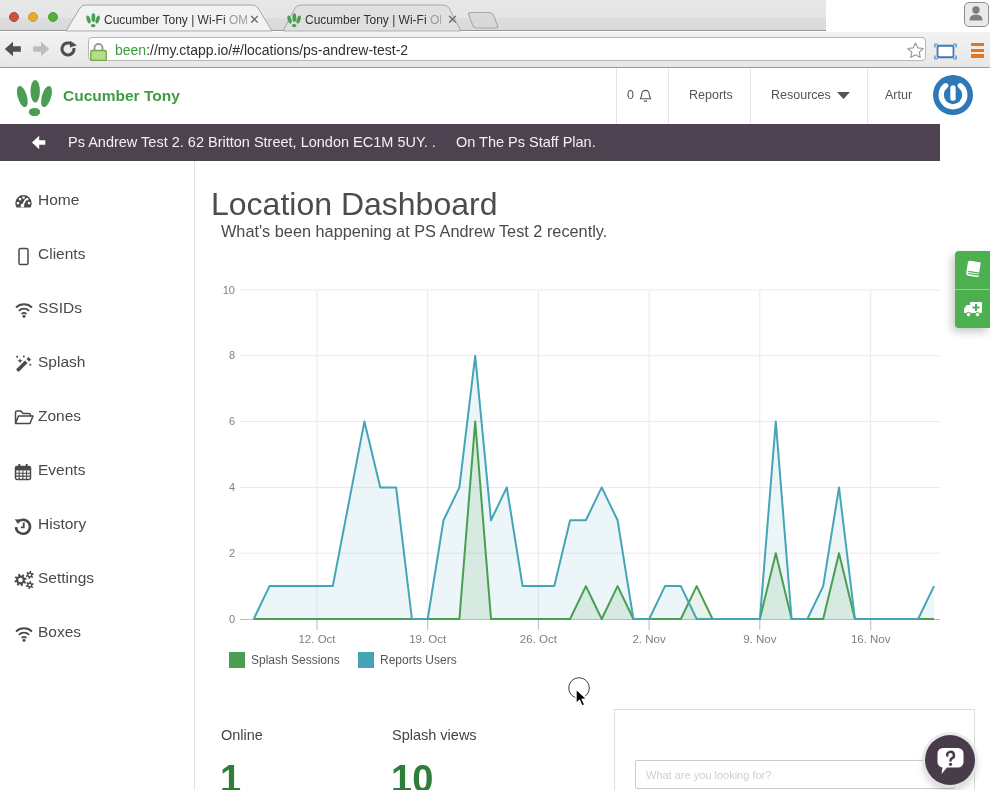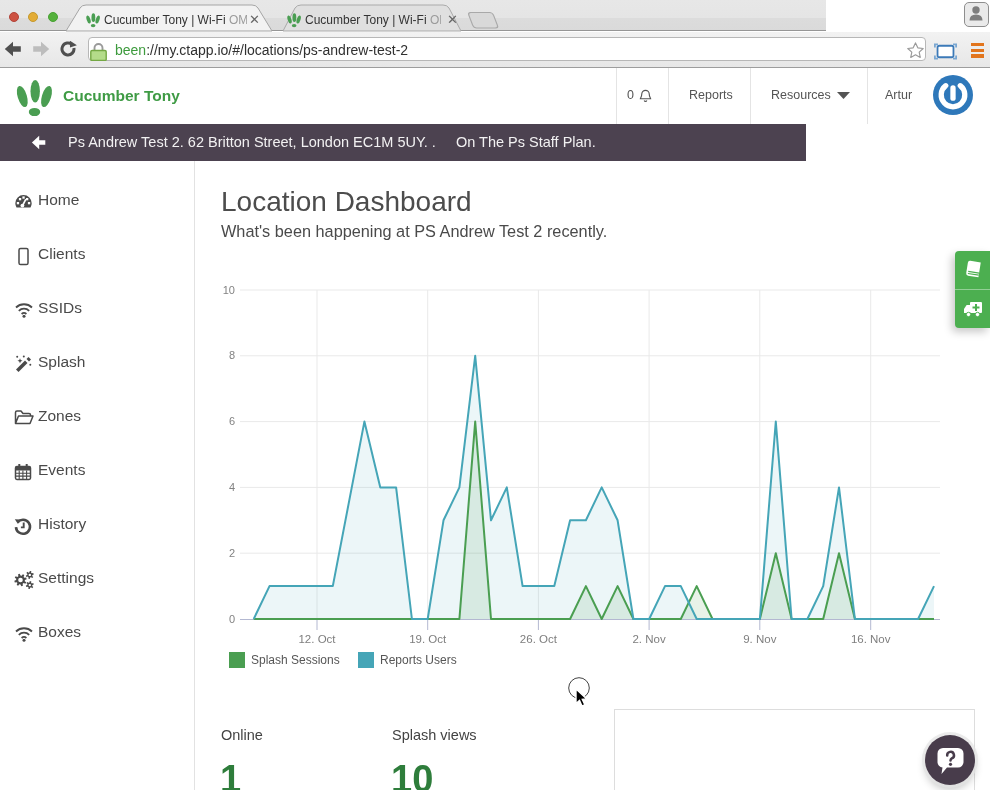--- a/index.html
+++ b/index.html
@@ -16,30 +16,30 @@
 #toolbar { position:absolute; left:0; top:32px; width:990px; height:36px; background:linear-gradient(#f2f2f2,#e7e7e7); border-bottom:1px solid #9d9d9d; }
 #omnibox { position:absolute; left:88px; top:5px; width:838px; height:24px; background:#fff; border:1px solid #b7b7b7; border-radius:4px; }
 #urltxt { position:absolute; left:26px; top:4px; font-size:14px; color:#303030; }
 #urltxt .grn { color:#3d9b3d; }
 
 #appheader { position:absolute; left:0; top:68px; width:990px; height:56px; background:#fff; }
 .sep { position:absolute; top:0; width:1px; height:56px; background:#e4e4e4; }
 .hmenu { position:absolute; top:20px; font-size:12.5px; color:#545454; }
 #brand { position:absolute; left:63px; top:19px; font-size:15.5px; font-weight:bold; color:#3f9b45; }
 
-#purple { position:absolute; left:0; top:124px; width:806px; height:37px; background:#4c4250; color:#f2f1f2; }
+#purple { position:absolute; left:0; top:124px; width:940px; height:37px; background:#4c4250; color:#f2f1f2; }
 #purple .t1 { position:absolute; left:68px; top:10px; font-size:14.5px; }
 #purple .t2 { position:absolute; left:456px; top:10px; font-size:14.5px; }
 
 #sidebar { position:absolute; left:0; top:161px; width:195px; height:629px; background:#fff; border-right:1px solid #e2e2e2; }
 .sitem { position:absolute; left:14px; height:22px; color:#4a4a4a; font-size:15.5px; }
 .sitem svg { position:absolute; left:0; top:2px; }
 .sitem span { position:absolute; left:24px; top:0; }
 
-#h1 { position:absolute; left:221px; top:186px; font-size:28px; color:#4c4c4c; font-weight:400; }
+#h1 { position:absolute; left:211px; top:186px; font-size:32px; color:#4c4c4c; font-weight:400; }
 #sub { position:absolute; left:221px; top:222px; font-size:16.3px; color:#4a4a4a; }
 .leg { position:absolute; top:652px; width:16px; height:16px; }
 .legt { position:absolute; top:653px; font-size:12px; color:#565656; }
 .statlab { position:absolute; top:727px; font-size:14.5px; color:#434343; }
 .statnum { position:absolute; top:758px; font-size:38px; font-weight:bold; color:#2e7d3b; }
 #card { position:absolute; left:614px; top:709px; width:361px; height:81px; background:#fff; border:1px solid #ddd; border-bottom:none; }
 #card h2 { position:absolute; left:20px; top:23px; font-size:18.5px; letter-spacing:-0.9px; color:#4e4e4e; font-weight:400; }
 #cinput { position:absolute; left:20px; top:50px; width:320px; height:29px; border:1px solid #ccc; border-radius:2px; background:#fff; }
 #cinput span { position:absolute; left:10px; top:8px; font-size:11px; color:#cfcfcf; }
 
@@ -295,20 +295,23 @@
 </svg>
 <div class="leg" style="left:229px; background:#4a9e51;"></div>
 <div class="legt" style="left:251px;">Splash Sessions</div>
 <div class="leg" style="left:358px; background:#45a5b7;"></div>
 <div class="legt" style="left:380px;">Reports Users</div>
 <div class="statlab" style="left:221px;">Online</div>
 <div class="statnum" style="left:220px;">1</div>
 <div class="statlab" style="left:392px;">Splash views</div>
 <div class="statnum" style="left:391px;">10</div>
 <div id="card">
+  <div id="cinput">
+      <span>What are you looking for?</span>
+    </div>
 </div>
 
 <div id="fbtns">
   <div style="position:absolute;left:0;top:38px;width:35px;height:1px;background:rgba(255,255,255,0.4);"></div>
   <svg style="position:absolute;left:9px;top:9px;" width="20" height="20" viewBox="0 0 20 20">
     <g transform="rotate(9 10 10)">
     <path d="M5 1.5 H15.5 V16.5 H5 A2.2 2.2 0 0 1 2.8 14.3 V3.7 A2.2 2.2 0 0 1 5 1.5 Z" fill="#fff"></path>
     <path d="M4.5 12.2 H15.5 M4.5 14.4 H15.5" stroke="#4caf50" stroke-width="1.2"></path>
     </g>
   </svg>

